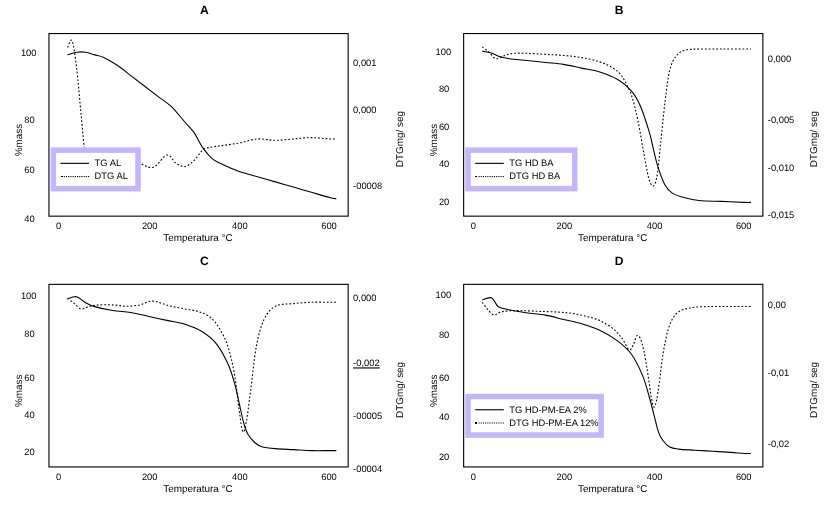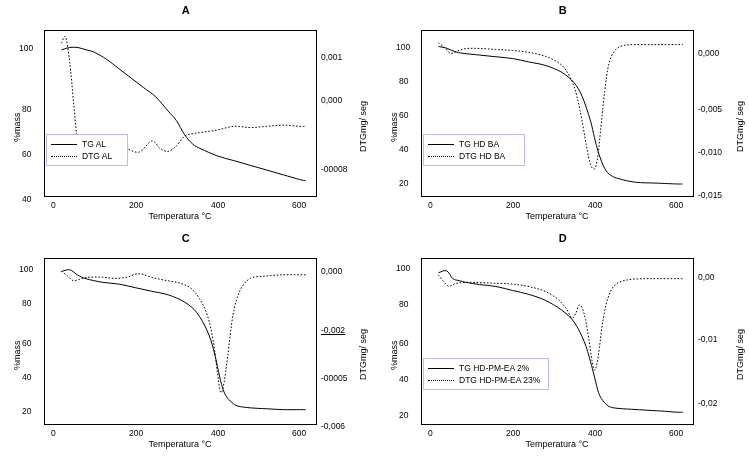--- a/index.html
+++ b/index.html
@@ -7,21 +7,21 @@
   .page{position:relative;width:749px;height:461px;}
   .panel{position:absolute;}
   .panel-title{position:absolute;top:0;left:0;width:100%;text-align:center;font-size:11px;font-weight:bold;letter-spacing:.5px;}
   .plotbox{position:absolute;border:1px solid #000;background:#fff;box-sizing:border-box;}
   .svgwrap{position:absolute;left:0;top:0;width:100%;height:100%;}
   .axlabel{position:absolute;font-size:9px;}
   .xlabel{width:100%;text-align:center;}
   .ylabel-left{transform:rotate(-90deg);transform-origin:left top;white-space:nowrap;}
   .ylabel-right{transform:rotate(-90deg);transform-origin:left top;white-space:nowrap;}
   .tick{font-size:8.5px;position:absolute;white-space:nowrap;}
-  .legend{position:absolute;border:1px solid #c4b5fd;background:#fff;padding:3px 17px 3px 4px;box-sizing:border-box;}
+  .legend{position:absolute;border:5px solid #c4b5fd;background:#fff;padding:3px 17px 3px 4px;box-sizing:border-box;}
   .legend-row{display:flex;align-items:center;height:12px;}
   .legend-sample{width:26px;height:8px;margin-right:5px;flex:0 0 26px;position:relative;}
   .legend-sample .ls-line{position:absolute;left:0;top:4px;width:26px;border-top:1px solid #000;}
   .legend-sample .ls-dot{position:absolute;left:0;top:4px;width:26px;border-top:1px dotted #000;}
   .legend-label{font-size:8.5px;white-space:nowrap;}
   svg{overflow:visible;}
   .curve-solid{fill:none;stroke:#000;stroke-width:1;}
   .curve-dot{fill:none;stroke:#000;stroke-width:1;stroke-dasharray:1.6 1.8;}
 </style>
 </head>
@@ -116,21 +116,21 @@
       <svg class="svgwrap" id="svgC" viewBox="0 0 273 167" preserveAspectRatio="none">
           <path d="M16.55,12.71 C17.92,12.40 22.06,10.29 24.82,10.89 C27.58,11.50 30.33,14.82 33.09,16.34 C35.85,17.85 37.23,18.76 41.36,19.97 C45.50,21.18 52.39,22.69 57.91,23.60 C63.42,24.51 68.94,24.51 74.45,25.41 C79.97,26.32 85.48,27.83 91.00,29.04 C96.52,30.25 102.03,31.46 107.55,32.67 C113.06,33.88 118.58,34.49 124.09,36.30 C129.61,38.12 135.81,40.54 140.64,43.57 C145.46,46.59 149.25,49.62 153.05,54.46 C156.84,59.30 160.63,66.56 163.39,72.61 C166.14,78.66 167.87,84.71 169.59,90.76 C171.31,96.81 172.35,102.86 173.73,108.91 C175.11,114.96 176.48,122.22 177.86,127.07 C179.24,131.91 180.28,134.93 182.00,137.96 C183.72,140.98 186.14,143.40 188.20,145.22 C190.27,147.03 191.31,147.94 194.41,148.85 C197.51,149.76 201.99,150.21 206.82,150.66 C211.64,151.12 217.85,151.27 223.36,151.57 C228.88,151.87 234.39,152.33 239.91,152.48 C245.42,152.63 252.66,152.48 256.45,152.48 C260.25,152.48 261.63,152.48 262.66,152.48" class="curve-solid" vector-effect="non-scaling-stroke"></path>
           <path d="M16.55,12.28 C17.58,13.10 20.68,15.55 22.75,17.19 C24.82,18.83 26.54,21.69 28.95,22.10 C31.37,22.51 34.47,20.26 37.23,19.65 C39.98,19.03 42.05,18.62 45.50,18.42 C48.95,18.21 53.77,18.21 57.91,18.42 C62.05,18.62 66.18,19.65 70.32,19.65 C74.45,19.65 79.28,19.16 82.73,18.42 C86.17,17.68 88.59,15.76 91.00,15.23 C93.41,14.69 95.14,14.90 97.20,15.23 C99.27,15.55 101.00,16.45 103.41,17.19 C105.82,17.93 108.23,18.83 111.68,19.65 C115.13,20.47 119.95,21.28 124.09,22.10 C128.23,22.92 132.71,23.33 136.50,24.56 C140.29,25.79 143.74,27.01 146.84,29.47 C149.94,31.93 152.36,34.79 155.11,39.29 C157.87,43.80 160.97,49.12 163.39,56.49 C165.80,63.85 167.87,73.68 169.59,83.50 C171.31,93.32 172.49,106.83 173.73,115.43 C174.97,124.02 175.93,133.44 177.04,135.07 C178.14,136.71 179.17,131.39 180.35,125.25 C181.52,119.11 182.55,109.70 184.07,98.24 C185.58,86.77 187.38,67.54 189.45,56.49 C191.51,45.43 193.58,38.07 196.48,31.93 C199.37,25.79 202.34,22.10 206.82,19.65 C211.30,17.19 217.85,17.81 223.36,17.19 C228.88,16.58 234.39,16.17 239.91,15.96 C245.42,15.76 252.66,15.96 256.45,15.96 C260.25,15.96 261.63,15.96 262.66,15.96" class="curve-dot" vector-effect="non-scaling-stroke"></path>
         </svg>
     </div>
     <div class="tick" style="left:22px;top:174px;">20</div>
     <div class="tick" style="left:22px;top:140px;">40</div>
     <div class="tick" style="left:22px;top:106px;">60</div>
     <div class="tick" style="left:22px;top:66px;">80</div>
     <div class="tick" style="left:19px;top:32px;">100</div>
-    <div class="tick" style="left:321px;top:189px;">-0,006</div>
+    <div class="tick" style="left:321px;top:189px;">-00004</div>
     <div class="tick" style="left:321px;top:141px;">-00005</div>
     <div class="tick" style="left:321px;top:93px;text-decoration:underline;">-0,002</div>
     <div class="tick" style="left:321px;top:34px;">0,000</div>
     <div class="tick" style="left:51px;top:196px;">0</div>
     <div class="tick" style="left:129px;top:196px;">200</div>
     <div class="tick" style="left:211px;top:196px;">400</div>
     <div class="tick" style="left:292px;top:196px;">600</div>
     <div class="axlabel xlabel" style="left:0;top:207px;width:360px;">Temperatura °C</div>
     <div class="axlabel ylabel-left" style="left:12px;top:138px;">%mass</div>
     <div class="axlabel ylabel-right" style="left:358px;top:148px;">DTGmg/ seg</div>
@@ -163,18 +163,18 @@
       <div class="legend-row">
         <span class="legend-sample">
             <span class="ls-line"></span>
           </span>
         <span class="legend-label">TG HD-PM-EA 2%</span>
       </div>
       <div class="legend-row">
         <span class="legend-sample">
             <span class="ls-dot"></span>
           </span>
-        <span class="legend-label">DTG HD-PM-EA 23%</span>
+        <span class="legend-label">DTG HD-PM-EA 12%</span>
       </div>
     </div>
   </div>
 
 </div>
 
 </body></html>

